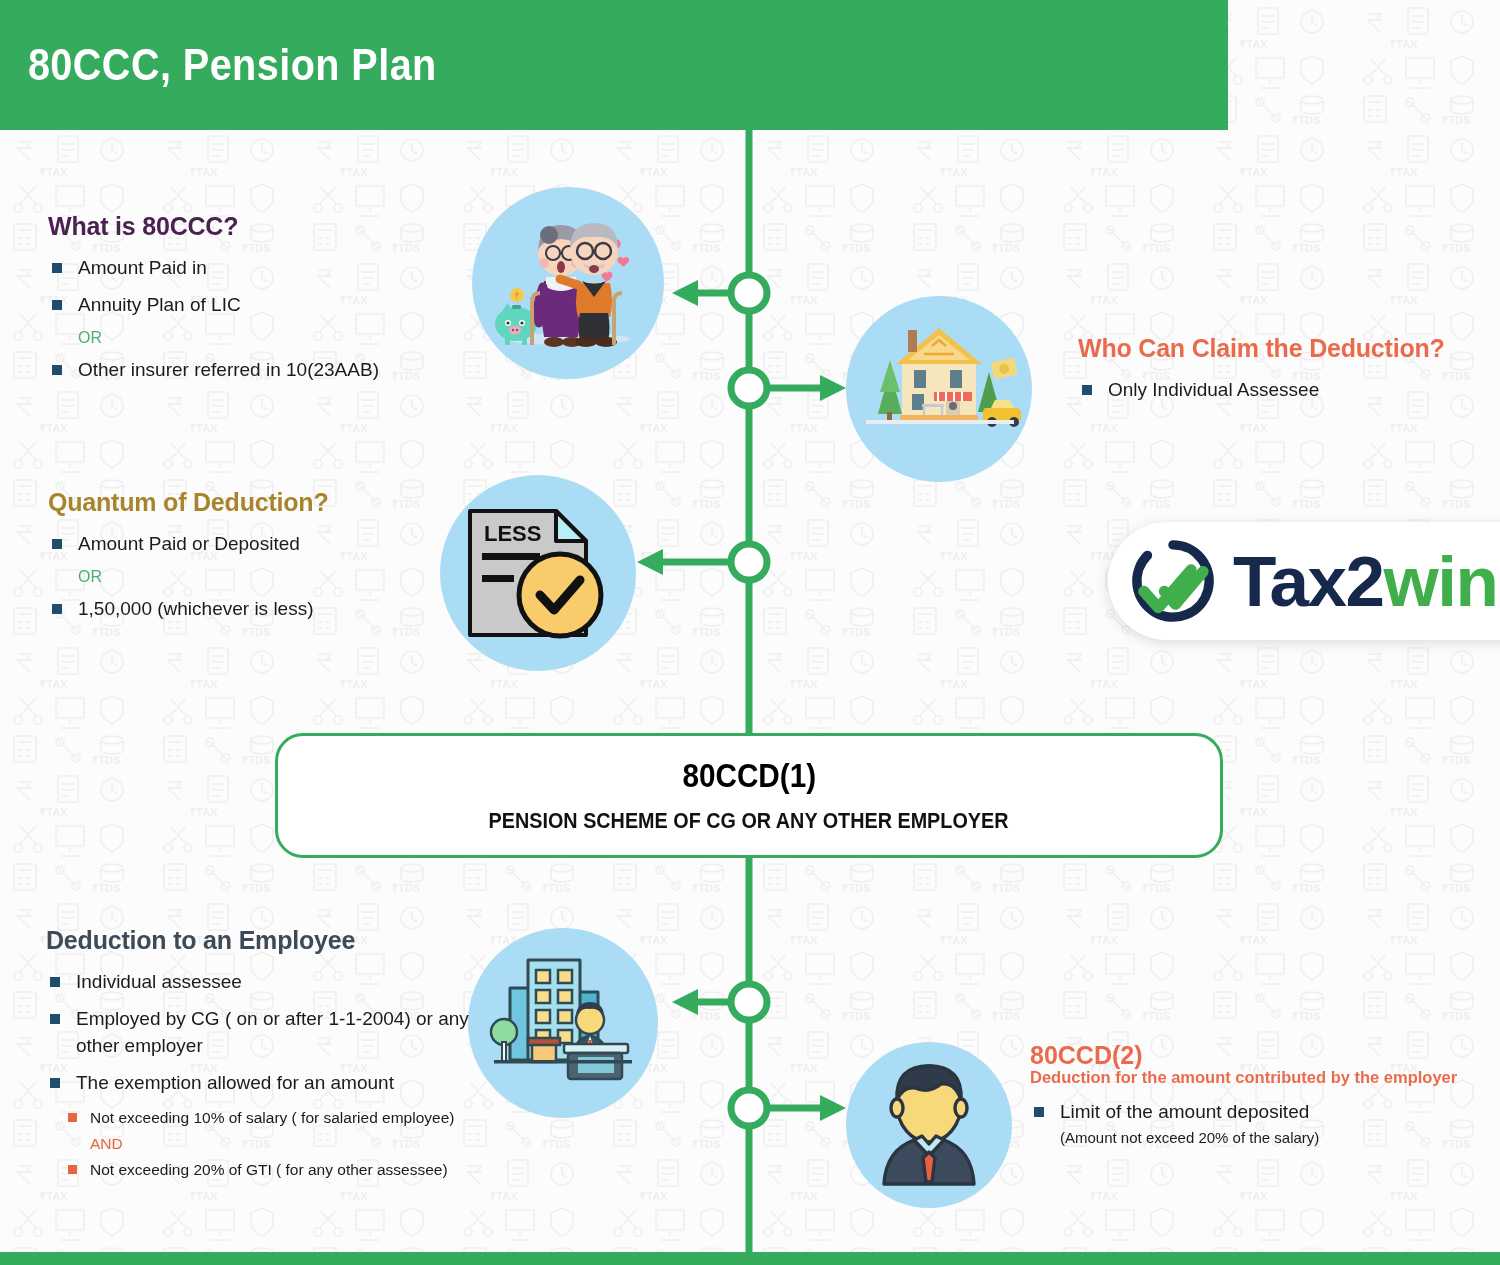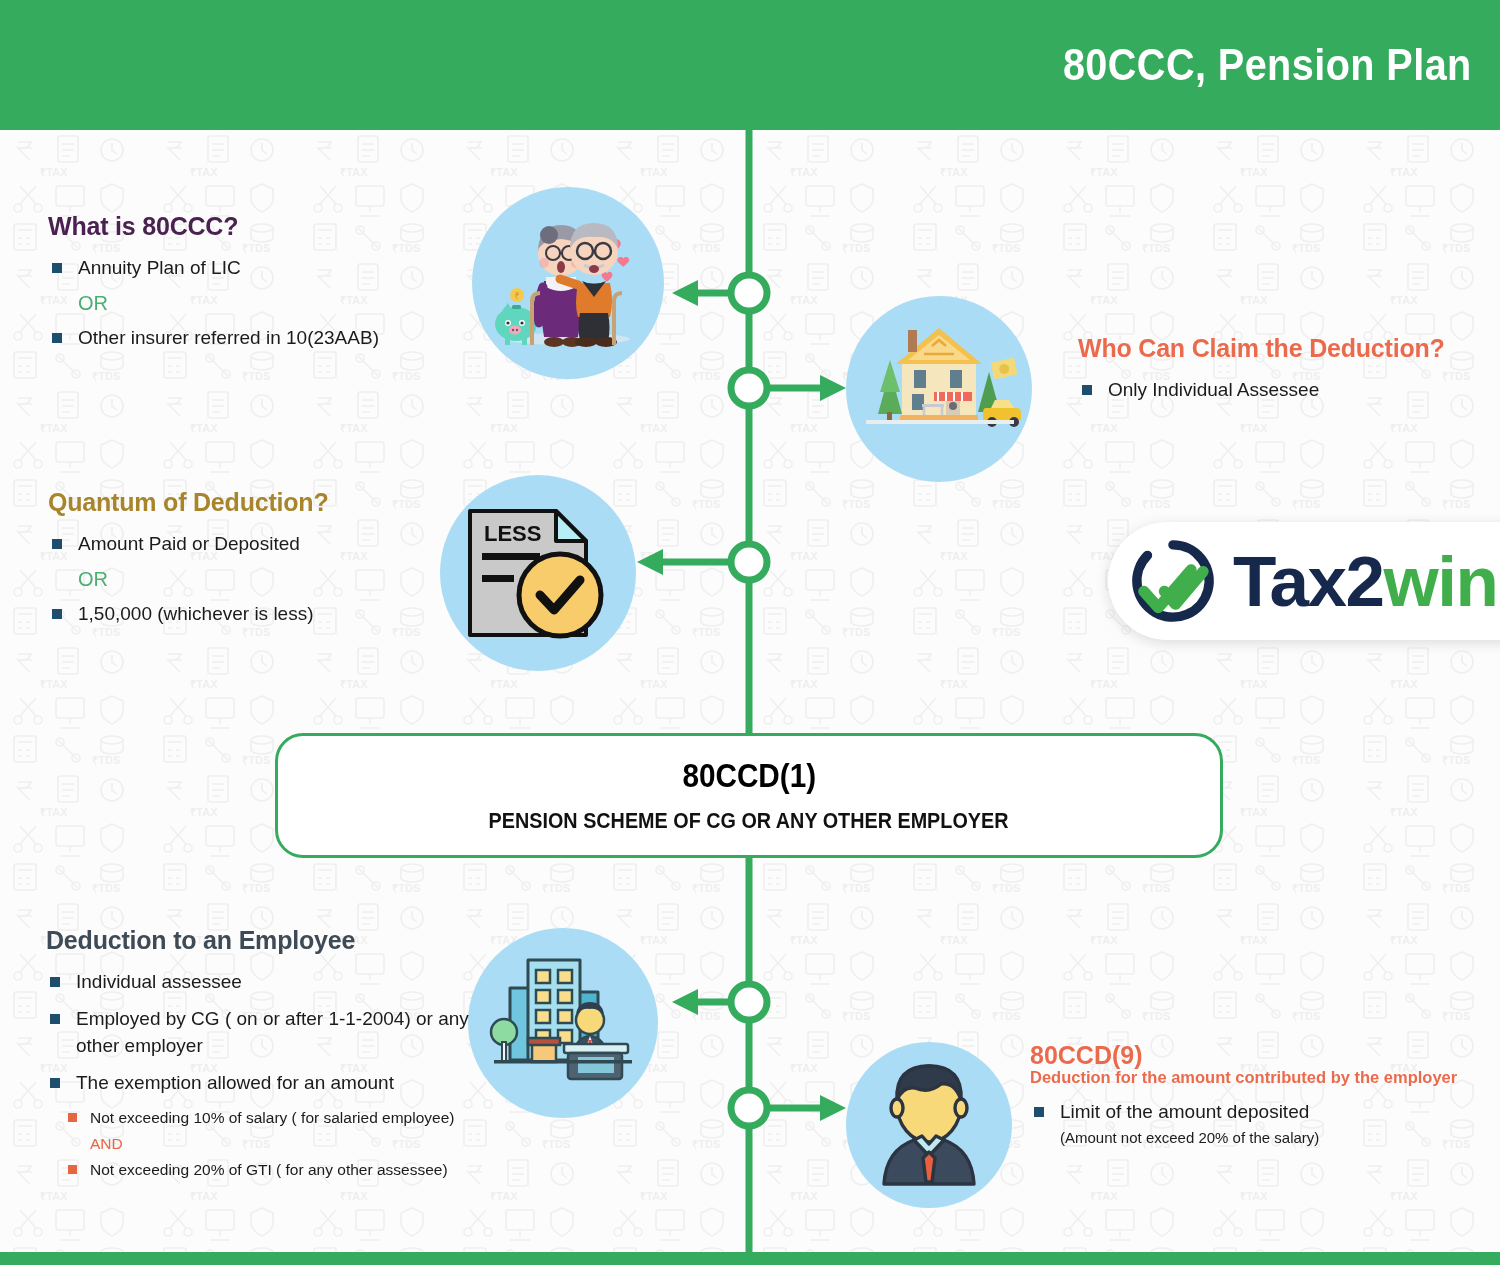--- a/index.html
+++ b/index.html
@@ -20,23 +20,23 @@
   #watermark {
     position: absolute; inset: 0;
     opacity: 0.5;
     pointer-events: none;
     z-index: 0;
   }
 
   
   #header {
     position: absolute; left: 0; top: 0;
-    width: 1500px; height: 130px;
+    width: 1228px; height: 130px;
     background: #35ab5e;
-    display: flex; align-items: center; justify-content: flex-end;
+    display: flex; align-items: center; justify-content: flex-start;
     z-index: 5;
   }
   #header-title {
     color: #ffffff;
     font-size: 45px;
     font-weight: bold;
     letter-spacing: 0.5px;
     font-family: "Liberation Sans Narrow", "Liberation Sans", sans-serif;
     transform: scaleX(0.88);
   }
@@ -91,21 +91,21 @@
     padding-left: 24px;
     margin-bottom: 6px;
   }
   ul.bl li.sub .sq {
     background: #e8663f;
     width: 9px; height: 9px;
     left: 2px; top: 6px;
   }
   .conj {
     padding-left: 30px;
-    font-size: 20px;
+    font-size: 16px;
     margin-bottom: 10px;
     color: #4caf72;
   }
   .conj.and {
     padding-left: 24px;
     font-size: 15.5px;
     color: #e8663f;
     margin-bottom: 6px;
   }
   .subnote { font-size: 15px; color: #1b1b1b; display:block; margin-top:1px;}
@@ -444,20 +444,21 @@
         <path d="M38 142 q2 -34 30 -44 l15 14 l15 -14 q28 10 30 44z" fill="#3b4a5c"></path>
         <path d="M68 98 l15 16 l15 -16 l-8 -4 l-7 8 l-7 -8z" fill="#bfeaf0"></path>
         <path d="M83 110 l-6 6 l3 24 h6 l3 -24z" fill="#e8603f"></path>
       </g>
     </svg>
   </div>
 
   <div class="block" style="left:48px; top:212px; width:400px;">
     <div class="blk-title t-purple">What is 80CCC?</div>
     <ul class="bl">
+      <li><span class="sq"></span><span>Amount Paid in</span></li>
       <li><span class="sq"></span><span>Annuity Plan of LIC</span></li>
     </ul>
     <div class="conj">OR</div>
     <ul class="bl">
       <li><span class="sq"></span><span>Other insurer referred in 10(23AAB)</span></li>
     </ul>
   </div>
 
   <div class="block" style="left:1078px; top:314px; width:420px;">
     <div class="blk-title t-orange">Who Can Claim the Deduction?</div>
@@ -503,21 +504,21 @@
     <ul class="bl" style="margin-left:20px; margin-top:6px;">
       <li class="sub"><span class="sq"></span><span>Not exceeding 10% of salary ( for salaried employee)</span></li>
     </ul>
     <div class="conj and" style="margin-left:20px;">AND</div>
     <ul class="bl" style="margin-left:20px;">
       <li class="sub"><span class="sq"></span><span>Not exceeding 20% of GTI ( for any other assessee)</span></li>
     </ul>
   </div>
 
   <div class="block" style="left:1030px; top:1042px; width:460px;">
-    <div class="ccd2-h1">80CCD(9)</div>
+    <div class="ccd2-h1">80CCD(2)</div>
     <div class="ccd2-h2">Deduction for the amount contributed by the employer</div>
     <ul class="bl">
       <li>
         <span class="sq"></span>
         <span>Limit of the amount deposited</span>
         <span class="subnote">(Amount not exceed 20% of the salary)</span>
       </li>
     </ul>
   </div>
 

